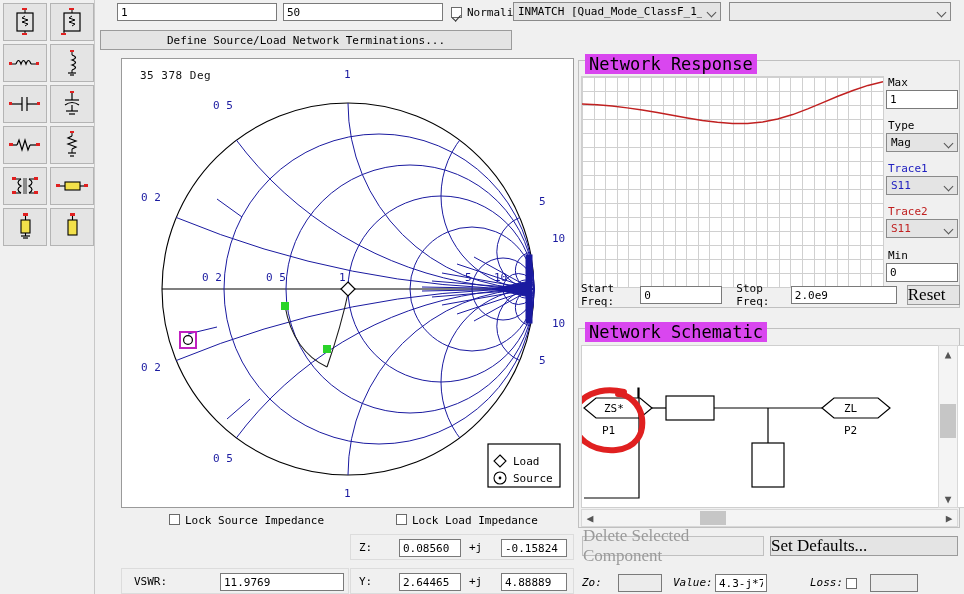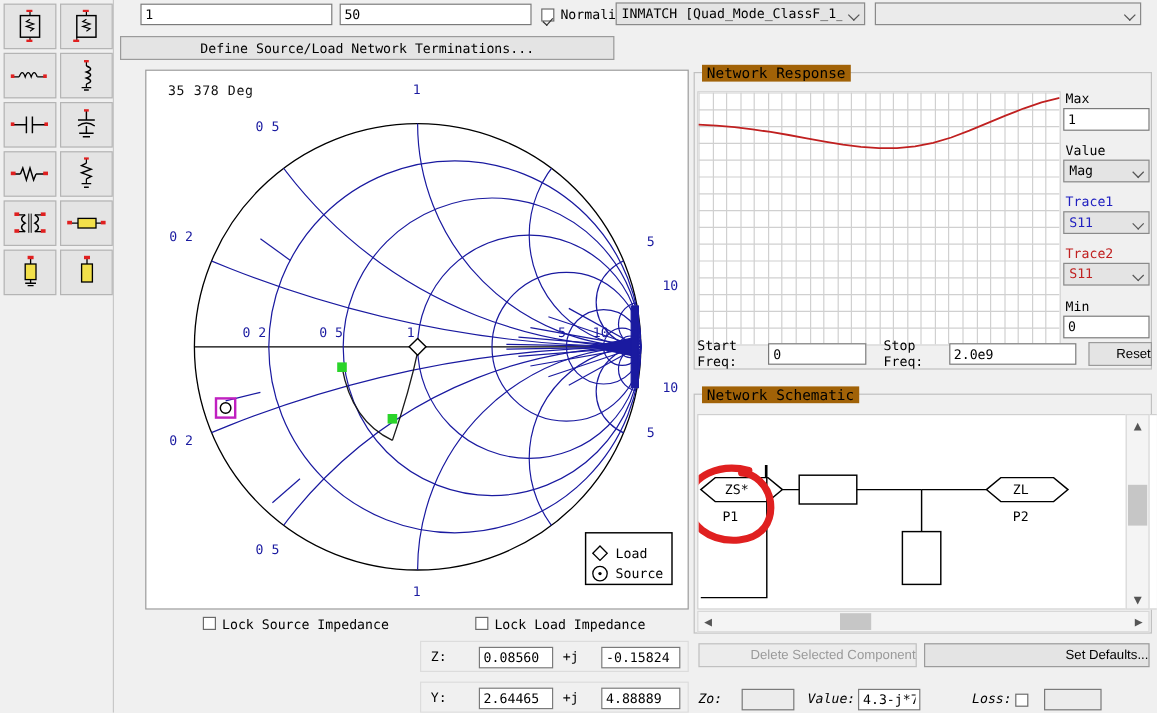--- a/index.html
+++ b/index.html
@@ -61,35 +61,35 @@
   .g-gamma{left:121px;top:534px;width:228px;height:26px;}
   .g-vswr{left:121px;top:568px;width:228px;height:26px;}
   .g-z{left:350px;top:534px;width:224px;height:26px;}
   .g-y{left:350px;top:568px;width:224px;height:26px;}
   .lbl{position:absolute;font-size:11px;top:6px;}
   .rf{position:absolute;top:4px;height:18px;}
 
   
   .nr-fs{position:absolute;left:578px;top:60px;width:382px;height:248px;
        border:1px solid #c0c0c0;box-sizing:border-box;}
-  .fs-legend{position:absolute;background:#a16207;padding:0 4px;font-size:12px;
+  .fs-legend{position:absolute;background:#d946ef;padding:0 4px;font-size:17px;
        top:-7px;left:6px;}
   .nr-plot{position:absolute;left:581px;top:76px;width:303px;height:212px;
        background:#fff;border:1px solid #cfcfcf;box-sizing:border-box;}
   .nr-right{position:absolute;left:886px;top:76px;width:72px;}
   .mini-lab{font-size:11px;margin:0 0 1px 2px;display:block;}
   .mini-fld{width:72px;height:19px;}
   .mini-ddl{width:72px;height:19px;}
   .t1{color:#2020c0;}
   .t2{color:#c02020;}
   .freq-row{position:absolute;left:581px;top:285px;width:379px;height:20px;
        display:flex;align-items:center;}
   .btn{background:#e4e4e4;border:1px solid #9b9b9b;box-sizing:border-box;
-       font-family:Liberation Sans, sans-serif;font-size:11px;display:flex;align-items:center;
-       justify-content:flex-end;cursor:default;}
+       font-family:Liberation Serif, serif;font-size:17px;display:flex;align-items:center;
+       justify-content:flex-start;cursor:default;}
   .btn.dis{color:#9a9a9a;background:#ececec;border-color:#c0c0c0;}
 
   
   .ns-fs{position:absolute;left:578px;top:328px;width:382px;height:200px;
        border:1px solid #c0c0c0;box-sizing:border-box;}
   .ns-canvas{position:absolute;left:581px;top:345px;width:406px;height:163px;
        background:#fff;border:1px solid #cfcfcf;box-sizing:border-box;overflow:hidden;}
   .vsb{position:absolute;left:938px;top:345px;width:20px;height:163px;background:#f4f4f4;
        border:1px solid #d8d8d8;box-sizing:border-box;}
   .hsb{position:absolute;left:581px;top:509px;width:377px;height:18px;background:#f4f4f4;
@@ -384,20 +384,24 @@
       <span class="chk"></span>
       <span class="chklab">Lock Source Impedance</span>
     </span>
     <span class="lock b">
       <span class="chk"></span>
       <span class="chklab">Lock Load Impedance</span>
     </span>
   </div>
 
 
+  <div class="grp g-vswr">
+    <span class="lbl" style="left:12px">VSWR:</span>
+    <input class="fld rf" style="left: 98px; width: 124px;" value="11.9769">
+  </div>
 
   <div class="grp g-z">
     <span class="lbl" style="left:8px">Z:</span>
     <input class="fld rf" style="left: 48px; width: 62px;" value="0.08560">
     <span class="lbl" style="left:118px">+j</span>
     <input class="fld rf" style="left: 150px; width: 66px;" value="-0.15824">
   </div>
 
   <div class="grp g-y">
     <span class="lbl" style="left:8px">Y:</span>
@@ -458,21 +462,21 @@
           <line x1="0" y1="210.5" x2="301" y2="210.5"></line>
         </g>
         <path d="M0.00 26.88 L15.05 27.72 L30.10 28.98 L45.15 30.87 L60.20 32.97 L75.25 35.49 L90.30 38.22 L105.35 40.95 L120.40 43.47 L135.45 45.36 L150.50 46.41 L165.55 46.41 L180.60 44.94 L195.65 42.00 L210.70 37.59 L225.75 31.92 L240.80 25.62 L255.85 19.32 L270.90 13.44 L285.95 8.40 L301.00 4.62" fill="none" stroke="#c02020" stroke-width="1.5"></path>
       </svg>
   </div>
 
   <div class="nr-right">
     <span class="mini-lab">Max</span>
     <input class="fld mini-fld" value="1" style="">
 
-    <span class="mini-lab" style="margin-top:10px">Value</span>
+    <span class="mini-lab" style="margin-top:10px">Type</span>
     <div class="ddl mini-ddl">
       <span class="cv">Mag</span>
     </div>
 
     <span class="mini-lab t1" style="margin-top:10px">Trace1</span>
     <div class="ddl mini-ddl">
       <span class="cv t1">S11</span>
     </div>
 
     <span class="mini-lab t2" style="margin-top:10px">Trace2</span>

